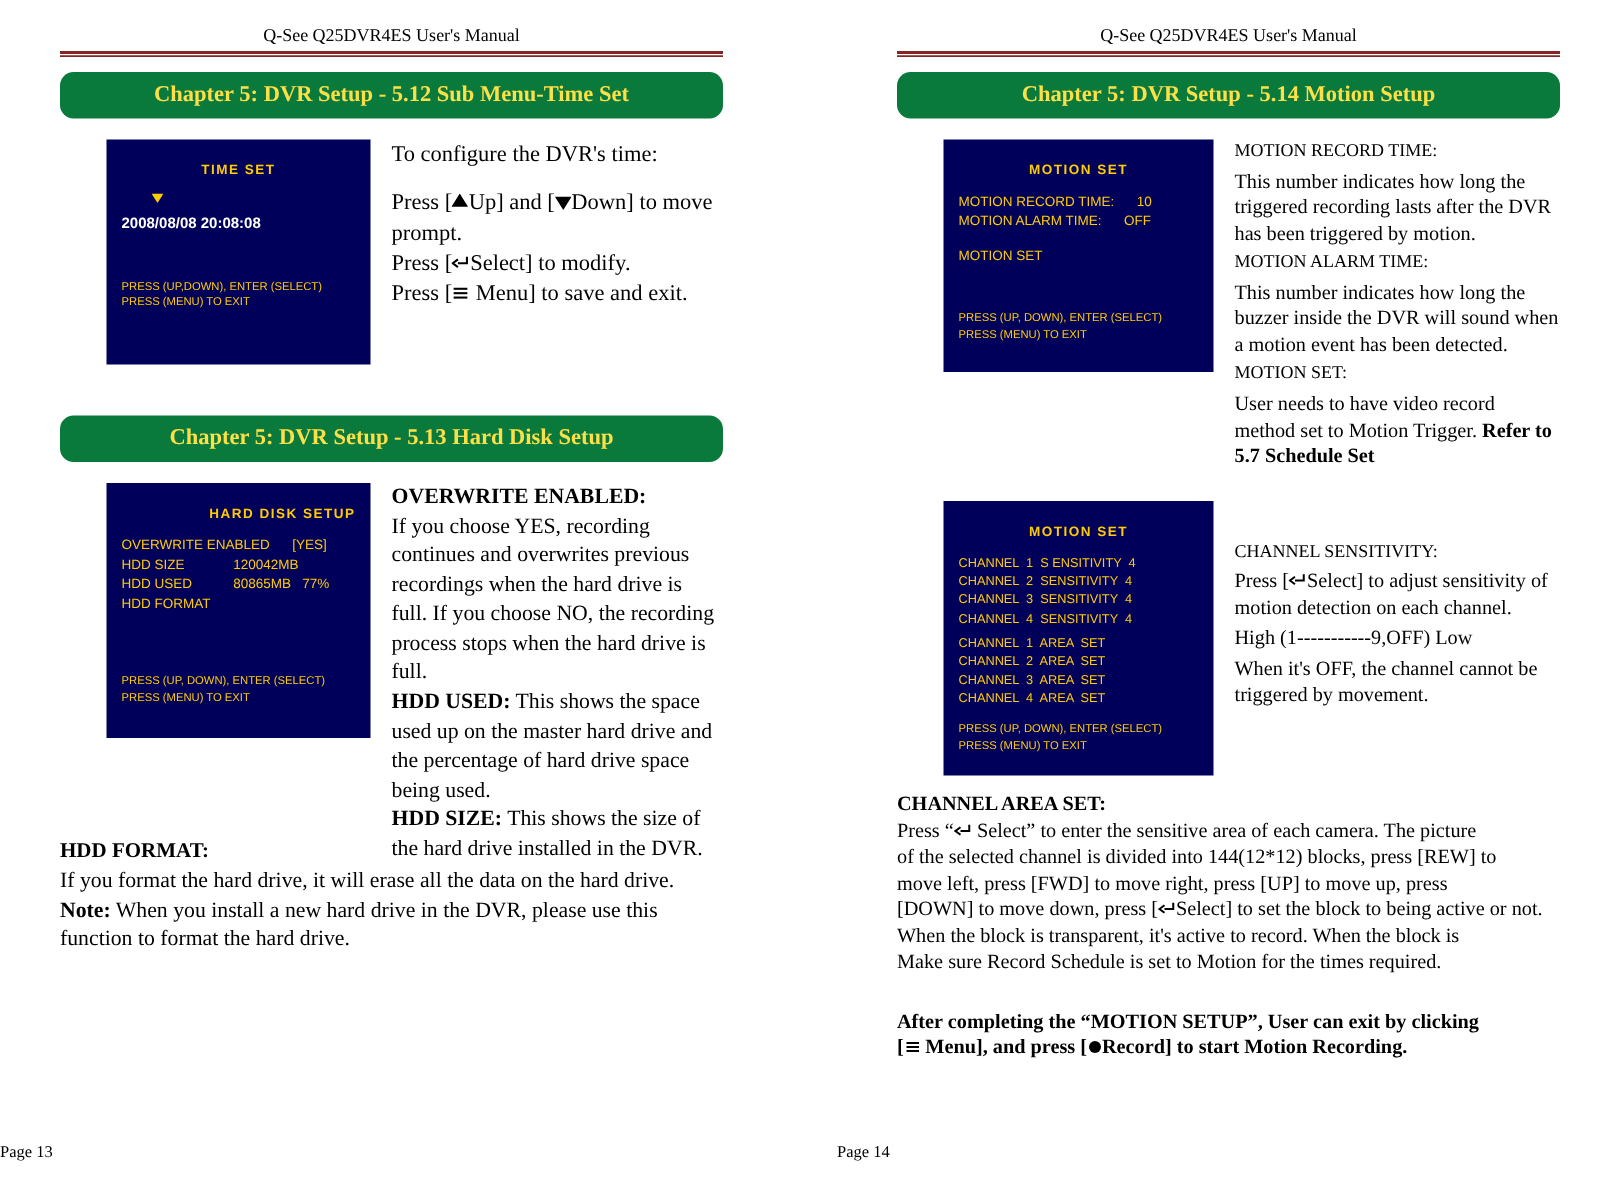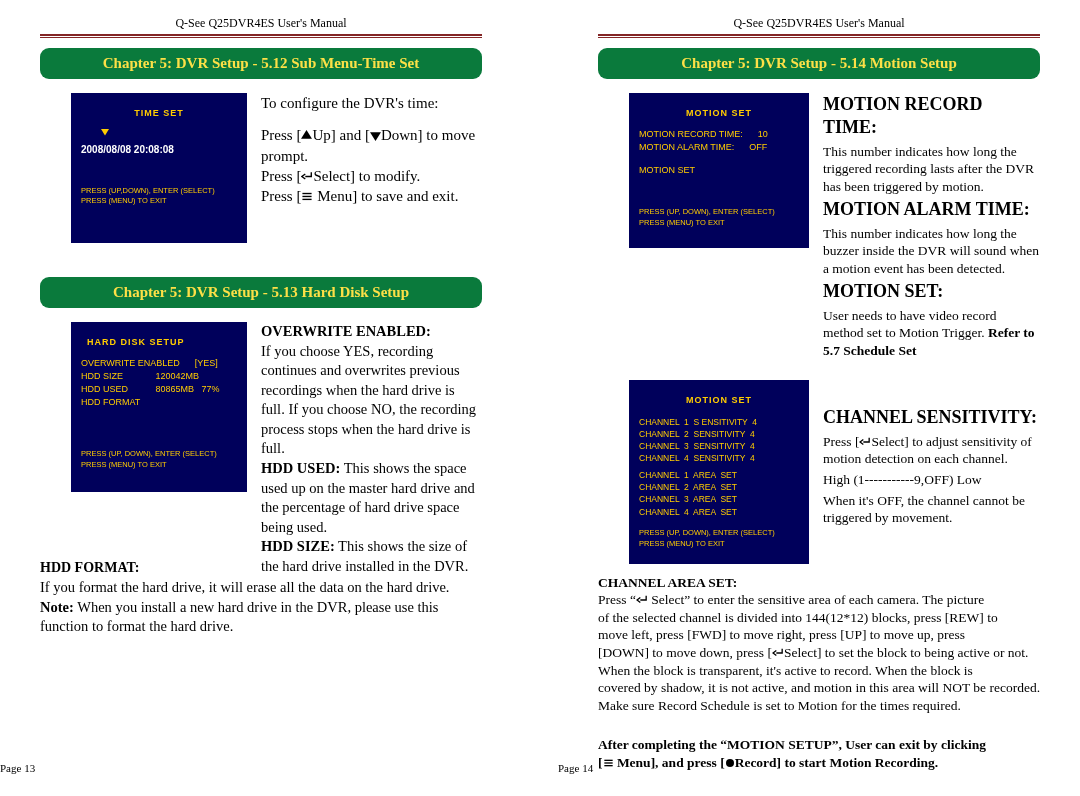--- a/index.html
+++ b/index.html
@@ -11,21 +11,21 @@
   .section-title { background: #0a7a3c; color: #fde047; font-weight: bold; font-size: 15px; border-radius: 9px; padding: 7px 10px; text-align: center; margin: 10px 0 14px 0; }
   .row { display: flex; gap: 14px; align-items: flex-start; }
   .screen { background: #00005b; color: #fff; font-family: Arial, sans-serif; font-size: 9px; padding: 14px 10px 14px 10px; line-height: 1.45; min-height: 120px; margin-left: 31px; }
   .screen .title { color: #ffcc00; font-weight: bold; letter-spacing: 1px; text-align: center; margin-bottom: 8px; font-size: 9px; }
   .screen .val { color: #ffcc00; }
   .screen .line { white-space: pre; }
   .screen .instr { font-size: 7.5px; color: #ffcc00; margin-top: 10px;}
   .desc { font-size: 15px; line-height: 1.35; }
   .desc b, .rtext b { font-weight: bold; }
   .rtext { font-size: 13.5px; line-height: 1.3; }
-  .rtext .h { font-weight: bold; font-size: 18px; }
+  .rtext .h { font-weight: normal; font-size: 12px; }
   .rtext p { margin-bottom: 3px; }
   .footer { position: absolute; bottom: 22px; left: 0; width: 100%; text-align: left; font-size: 11px; }
   .up-icon svg, .down-icon svg, .enter-icon svg, .menu-icon svg, .record-icon svg { vertical-align: -1px; }
   .small-note { font-size: 13.5px; margin-top: 10px; line-height: 1.3;}
   .hdd-fmt { font-weight: bold; font-size: 14px; margin-top: 8px;}
 </style>
 </head>
 <body>
 
 <div class="pages">
@@ -74,21 +74,21 @@
                 <rect x="1" y="8.4" width="10" height="1.5" fill="#000"></rect>
               </svg></span><span> Menu] to save and exit.</span>
         </p>
       </div>
     </div>
 
     <div class="section-title" style="margin-top:34px;">Chapter 5: DVR Setup - 5.13 Hard Disk Setup</div>
 
     <div class="row">
       <div class="screen" style="width:176px; min-height:170px;">
-        <div class="title" style="text-align:left; margin-left:6px;">HARD DISK SETUP</div>
+        <div class="title" style="text-align:right; margin-left:6px;">HARD DISK SETUP</div>
         <div class="line val" style="color:#ffcc00;">OVERWRITE ENABLED      [YES]</div>
         <div class="line val"><span style="color:#ffcc00;">HDD SIZE             120042MB</span></div>
         <div class="line val"><span style="color:#ffcc00;">HDD USED           80865MB   77%</span></div>
         <div class="line val" style="color:#ffcc00;">HDD FORMAT</div>
         <div class="instr" style="margin-top:40px;">PRESS (UP, DOWN),  ENTER (SELECT)</div>
         <div class="instr" style="margin-top:0;">PRESS (MENU)  TO  EXIT</div>
       </div>
 
       <div class="desc" style="flex:1; font-size:14.5px;">
         <p><b>OVERWRITE ENABLED:</b></p>
@@ -162,21 +162,20 @@
       <p><b>CHANNEL AREA SET:</b></p>
       <p><span>     Press “</span><span class="enter-icon"><svg width="12" height="10" viewBox="0 0 14 12">
               <path d="M12 1 v5 h-7 M5 3 l-4 3 l4 3" stroke="#000" stroke-width="1.6" fill="none"></path>
             </svg></span><span> Select” to enter the sensitive area of each camera. The picture</span></p>
       <p>  of the selected channel is divided into 144(12*12) blocks, press [REW] to</p>
       <p>  move left, press [FWD] to move right, press [UP] to move up, press</p>
       <p><span>  [DOWN] to move down, press [</span><span class="enter-icon"><svg width="12" height="10" viewBox="0 0 14 12">
               <path d="M12 1 v5 h-7 M5 3 l-4 3 l4 3" stroke="#000" stroke-width="1.6" fill="none"></path>
             </svg></span><span>Select] to set the block to being active or not.</span></p>
       <p>     When the block is transparent, it's active to record. When the block is</p>
-      <p>  covered by shadow, it is not active, and motion in this area will NOT be recorded.</p>
       <p>  Make sure Record Schedule is set to Motion for the times required.</p>
 
       <p style="margin-top:22px;"><b>After completing the “MOTION SETUP”, User can exit by clicking</b></p>
       <p><b><span>[</span></b><span class="menu-icon"><svg width="11" height="10" viewBox="0 0 12 12">
               <rect x="1" y="2" width="10" height="1.6" fill="#000"></rect>
               <rect x="1" y="5.2" width="10" height="1.6" fill="#000"></rect>
               <rect x="1" y="8.4" width="10" height="1.6" fill="#000"></rect>
             </svg></span><b><span> Menu], and press [</span></b><span class="record-icon"><svg width="10" height="10" viewBox="0 0 10 10">
               <circle cx="5" cy="5" r="4" fill="#000"></circle>
             </svg></span><b><span>Record] to start Motion Recording.</span></b></p>

